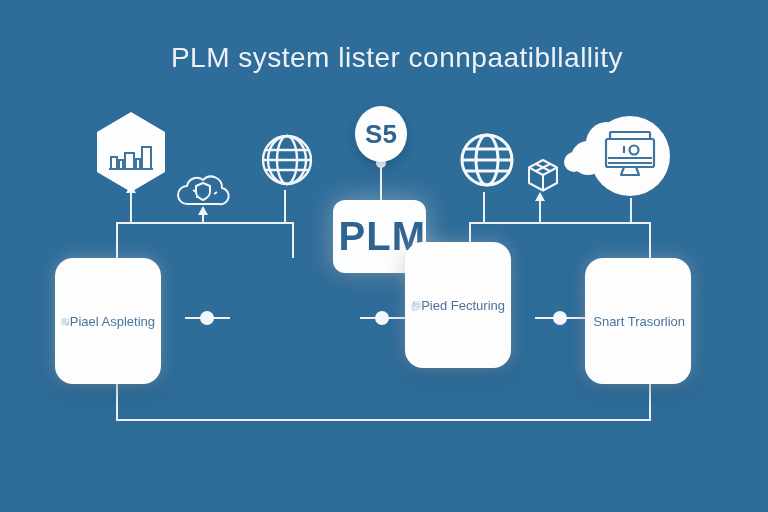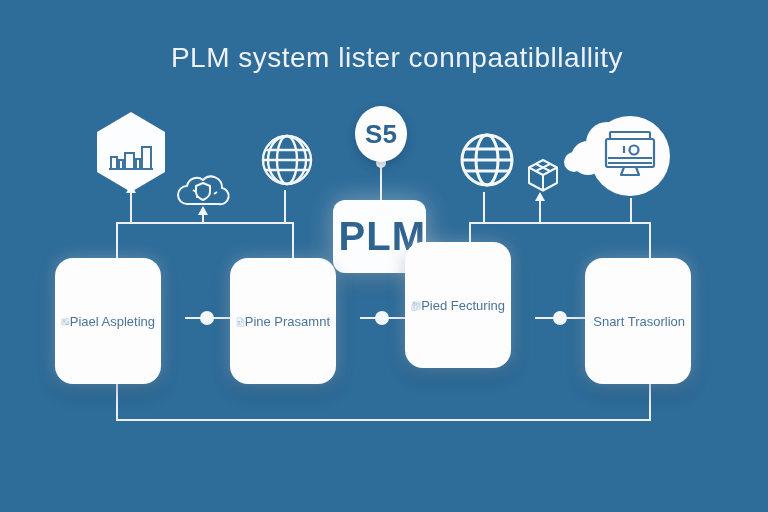--- a/index.html
+++ b/index.html
@@ -143,33 +143,20 @@
         <rect x="8" y="4" width="70" height="58" rx="7"></rect>
         <path d="M8,50 L20,62"></path>
         <path d="M16,14 H62 M16,22 H50 M16,29 H46 M16,36 H42 M16,43 H38"></path>
         <rect x="46" y="42" width="10" height="20"></rect>
         <rect x="62" y="30" width="10" height="32"></rect>
       </g>
     </svg>
     <span class="card-label">Piael Aspleting</span>
   </div>
 
-  <div class="card" style="left:230px; top:258px;">
-    <svg class="ico" width="72" height="78" viewBox="0 0 72 82">
-      <g stroke="#3f73a0" stroke-width="2.2" fill="none" stroke-linejoin="round">
-        <path d="M10,12 a6,6 0 0 1 6,-6 H44 L64,26 V70 a6,6 0 0 1 -6,6 H16 a6,6 0 0 1 -6,-6 Z"></path>
-        <path d="M44,7 V24 H62"></path>
-        <path d="M18,34 H34 M18,39 H34 M18,44 H34 M18,49 H30"></path>
-        <path d="M40,34 H56 M40,39 H56 M40,44 H52"></path>
-        <path d="M18,58 H34 M18,63 H30"></path>
-        <path d="M40,54 V70"></path>
-      </g>
-    </svg>
-    <span class="card-label">Pine Prasamnt</span>
-  </div>
 
   <div class="card" style="left:405px; top:242px;">
     <svg class="ico" width="86" height="78" viewBox="0 0 86 78">
       <g stroke="#3f73a0" stroke-width="2.2" fill="none" stroke-linejoin="round">
         <path d="M16,6 a9,3.5 0 0 1 18,0 V16 a9,3.5 0 0 1 -18,0 Z"></path>
         <path d="M16,11 a9,3.5 0 0 0 18,0"></path>
         <rect x="32" y="4" width="46" height="60" rx="7" fill="#fdfdfe"></rect>
         <path d="M42,18 H56 M49,18 V32"></path>
         <path d="M61,14 V32 M61,22 c3,-4 8,-2 8,2 v8"></path>
         <path d="M52,42 H72 M52,48 H72"></path>

